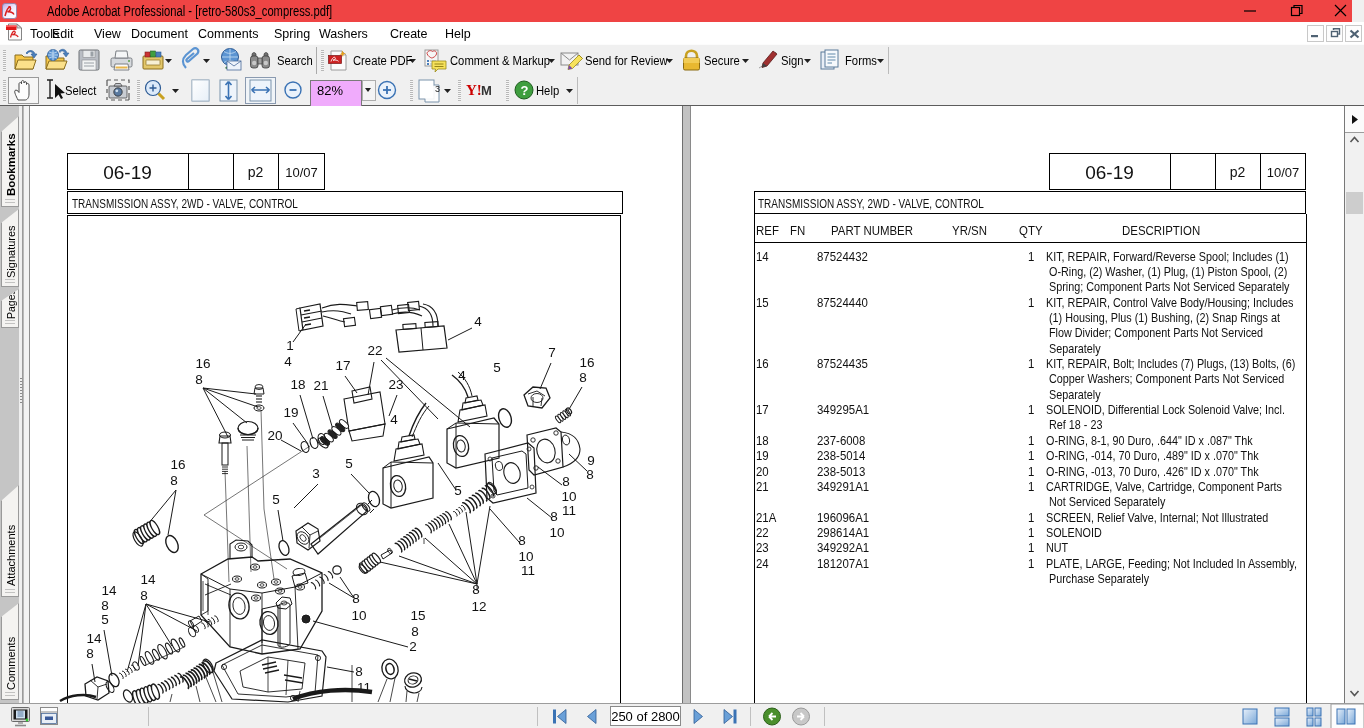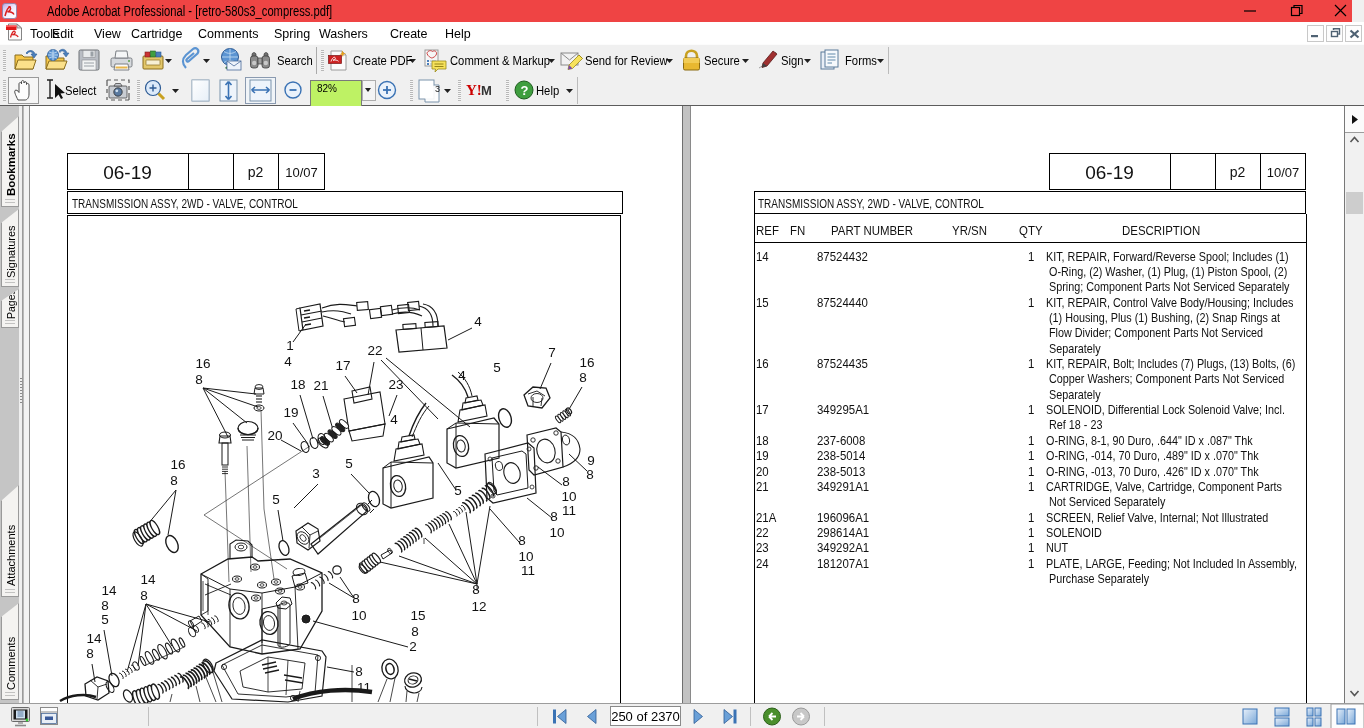--- a/index.html
+++ b/index.html
@@ -77,21 +77,21 @@
     <svg class="abs" style="left:6px;top:1px" width="17" height="18" viewBox="0 0 17 18">
       <path d="M2.5 1 L11 1 L15.5 5 L15.5 17 L2.5 17 Z" fill="#fbfbfb" stroke="#777" stroke-width="0.9"></path>
       <path d="M11 1 L11 5 L15.5 5 Z" fill="#d8d8d8" stroke="#777" stroke-width="0.7"></path>
       <rect x="0" y="2.5" width="10.5" height="4.5" fill="#e01818"></rect>
       <rect x="0" y="2.5" width="10.5" height="1.5" fill="#f55"></rect>
       <path d="M4.5 14.5 C6 9.5 7.5 7.5 8.8 8.4 C10 9.4 8.5 11.5 6.3 11.9 C8.5 11.3 11.2 12.2 12.2 13.8" stroke="#d81e1e" stroke-width="1.3" fill="none"></path>
     </svg>
     <div class="menuitem" style="left:30px">Tools</div>
     <div class="menuitem" style="left:52px">Edit</div>
     <div class="menuitem" style="left:94px">View</div>
-    <div class="menuitem" style="left:131px">Cartridge</div>
+    <div class="menuitem" style="left:131px">Document</div>
     <div class="menuitem" style="left:198px">Comments</div>
     <div class="menuitem" style="left:274px">Spring</div>
     <div class="menuitem" style="left:319px">Washers</div>
     <div class="menuitem" style="left:390px">Create</div>
     <div class="menuitem" style="left:445px">Help</div>
 
     <svg class="abs" style="left:1307px;top:3px" width="57" height="17" viewBox="0 0 57 17">
       <rect x="0.5" y="0.5" width="16" height="16" fill="#fdfdfd" stroke="#c8c8c8"></rect>
       <rect x="19.5" y="0.5" width="16" height="16" fill="#fdfdfd" stroke="#c8c8c8"></rect>
       <rect x="38.5" y="0.5" width="16" height="16" fill="#fdfdfd" stroke="#c8c8c8"></rect>
@@ -313,21 +313,21 @@
         <linearGradient id="pg1" x1="0" y1="0" x2="1" y2="1">
           <stop offset="0" stop-color="#ffffff"></stop>
             <stop offset="1" stop-color="#cfe0f0"></stop>
         </linearGradient>
       </defs>
       <line x1="577.5" y1="2" x2="577.5" y2="29" stroke="#bbb"></line>
     </svg>
     <div class="tbtext" style="left:65px;top:9px">Select</div>
     <div class="tbtext" style="left:536px;top:9px">Help</div>
 
-    <div class="abs" style="left:310px;top:5px;width:52px;height:39px;background:#bef264;border:1px solid #7a7a7a;font-size:10px;padding:2px 0 0 6px">82%</div>
+    <div class="abs" style="left:310px;top:5px;width:52px;height:39px;background:#f0abfc;border:1px solid #7a7a7a;font-size:13px;padding:2px 0 0 6px">82%</div>
     <div class="abs" style="left:362px;top:5px;width:14px;height:21px;border:1px solid #adadad;background:#f4f4f4"></div>
     <div class="dd" style="left:365px;top:13px"></div>
   </div>
 
   <div class="abs" id="main">
     <div class="abs" id="navcol">
       <div class="navtab" style="top:10px;height:91px;clip-path:polygon(100% 0,0 16px,0 100%,100% 100%)">
           <span style="font-weight:bold;font-size:11.5px">Bookmarks</span>
           <i></i>
         </div>
@@ -833,15 +833,15 @@
       <rect x="1275" y="4" width="14" height="8" fill="url(#bg1)" stroke="#3a72b4"></rect>
       <rect x="1275" y="14" width="14" height="8" fill="url(#bg1)" stroke="#3a72b4"></rect>
       <rect x="1307" y="4" width="6" height="8" fill="url(#bg1)" stroke="#3a72b4"></rect>
       <rect x="1315" y="4" width="6" height="8" fill="url(#bg1)" stroke="#3a72b4"></rect>
       <rect x="1307" y="14" width="6" height="8" fill="url(#bg1)" stroke="#3a72b4"></rect>
       <rect x="1315" y="14" width="6" height="8" fill="url(#bg1)" stroke="#3a72b4"></rect>
       <rect x="1331" y="0" width="33" height="25" fill="#fdfdfd" stroke="#9a9a9a"></rect>
       <rect x="1337" y="5" width="8" height="15" fill="url(#bg1)" stroke="#3a72b4"></rect>
       <rect x="1347" y="5" width="8" height="15" fill="url(#bg1)" stroke="#3a72b4"></rect>
     </svg>
-    <div class="abs" style="left:610px;top:2px;width:71px;height:20px;background:#fff;border:1px solid #8a8a8a;font-size:13px;text-align:center;padding-top:2px">250 of 2370</div>
+    <div class="abs" style="left:610px;top:2px;width:71px;height:20px;background:#fff;border:1px solid #8a8a8a;font-size:13px;text-align:center;padding-top:2px">250 of 2800</div>
   </div>
 </div>
 
 </body></html>

